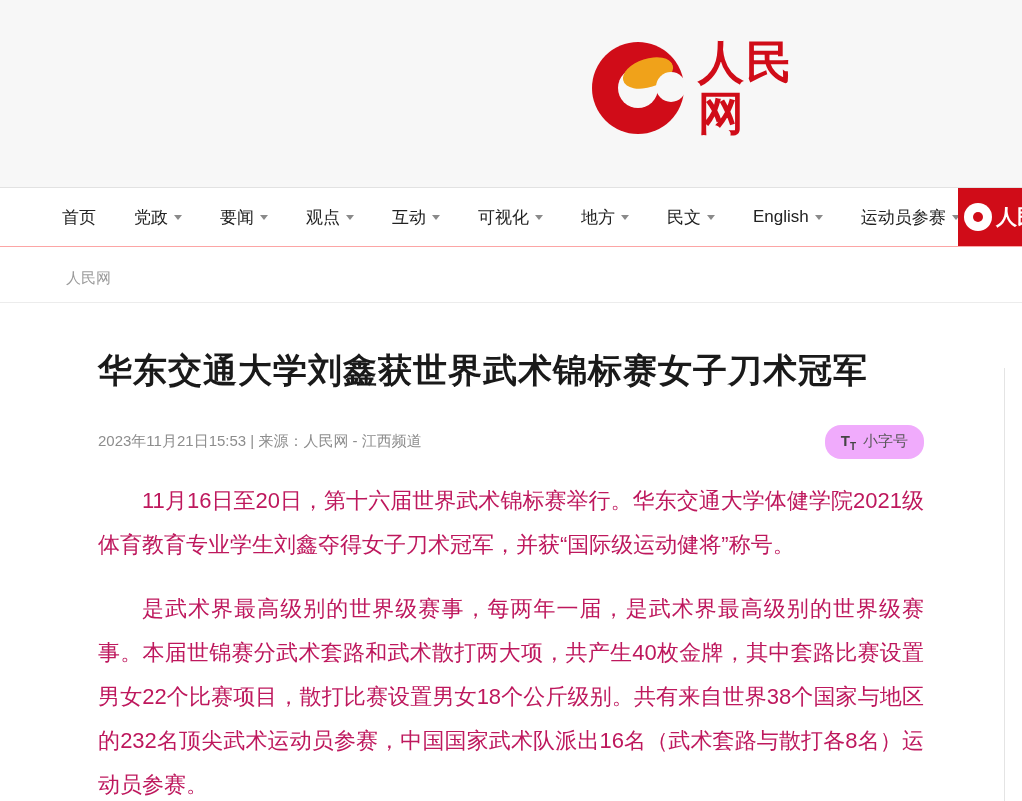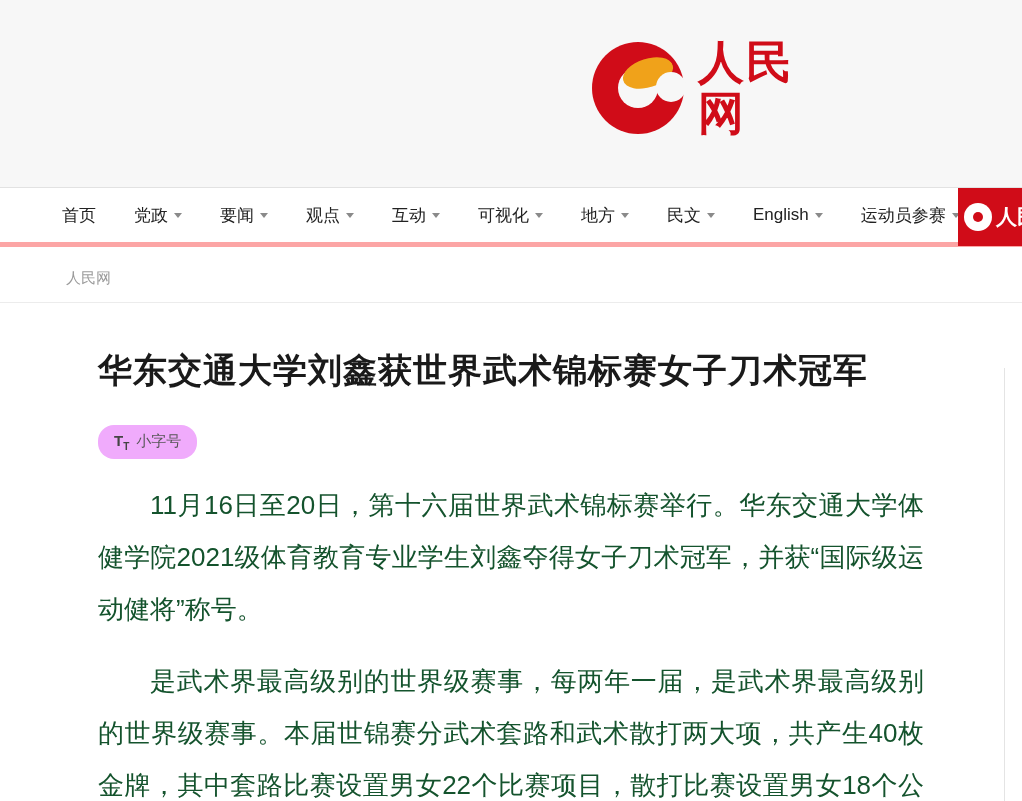--- a/index.html
+++ b/index.html
@@ -93,21 +93,21 @@
     color: #d00c18;
     letter-spacing: 0.5px;
     margin-top: 4px;
   }
 
   
   .navbar {
     width: 100%;
     height: 59px;
     background: #ffffff;
-    border-bottom: 5px solid #fca5a5;
+    border-bottom: 1px solid #fca5a5;
     display: flex;
     align-items: center;
     padding-left: 62px;
     position: relative;
   }
   .nav-item {
     display: flex;
     align-items: center;
     font-size: 17px;
     color: #222222;
@@ -203,23 +203,23 @@
   .fontsize-btn .tt {
     font-weight: bold;
     margin-right: 7px;
     font-size: 15px;
     color: #444;
   }
   .fontsize-btn .tt sub {
     font-size: 10px;
   }
   .body-text p {
-    font-size: 26px;
+    font-size: 22px;
     line-height: 2.0;
-    color: #14532d;
+    color: #be185d;
     margin: 20px 0 0 0;
     text-align: justify;
     text-indent: 2em;
   }
 
   
   .right-panel-edge {
     position: absolute;
     right: 0;
     top: 368px;
@@ -296,20 +296,21 @@
 </div>
 
 <div class="breadcrumb">
   <span>人民网</span>
 </div>
 
 <div class="article">
   <h1 class="article-title">华东交通大学刘鑫获世界武术锦标赛女子刀术冠军</h1>
 
   <div class="meta-row">
+    <div class="meta-left">2023年11月21日15:53 | 来源：人民网 - 江西频道</div>
     <div class="fontsize-btn">
       <span class="tt">T<sub>T</sub></span>
       <span>小字号</span>
     </div>
   </div>
 
   <div class="body-text">
     <p>11月16日至20日，第十六届世界武术锦标赛举行。华东交通大学体健学院2021级体育教育专业学生刘鑫夺得女子刀术冠军，并获“国际级运动健将”称号。</p>
     <p>是武术界最高级别的世界级赛事，每两年一届，是武术界最高级别的世界级赛事。本届世锦赛分武术套路和武术散打两大项，共产生40枚金牌，其中套路比赛设置男女22个比赛项目，散打比赛设置男女18个公斤级别。共有来自世界38个国家与地区的232名顶尖武术运动员参赛，中国国家武术队派出16名（武术套路与散打各8名）运动员参赛。</p>
   </div>

